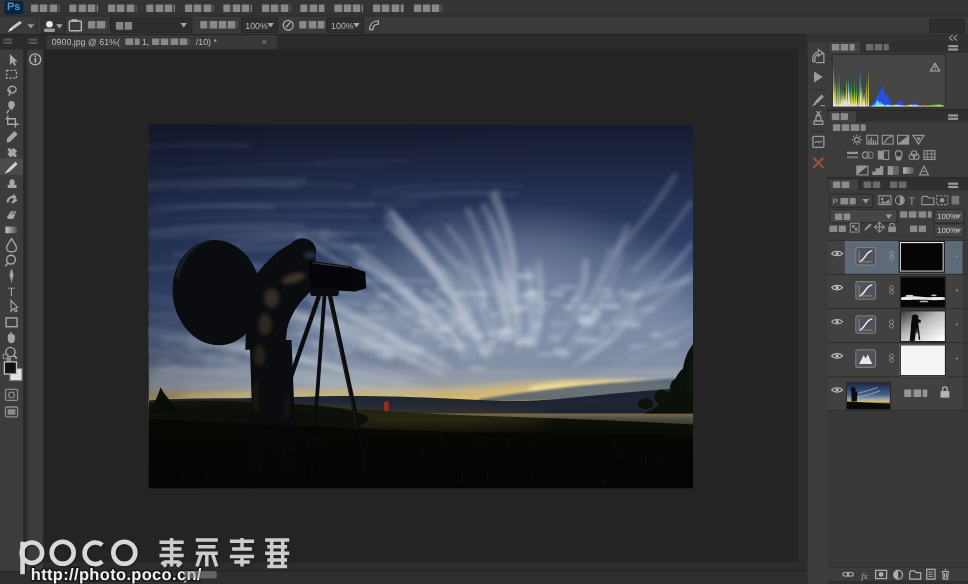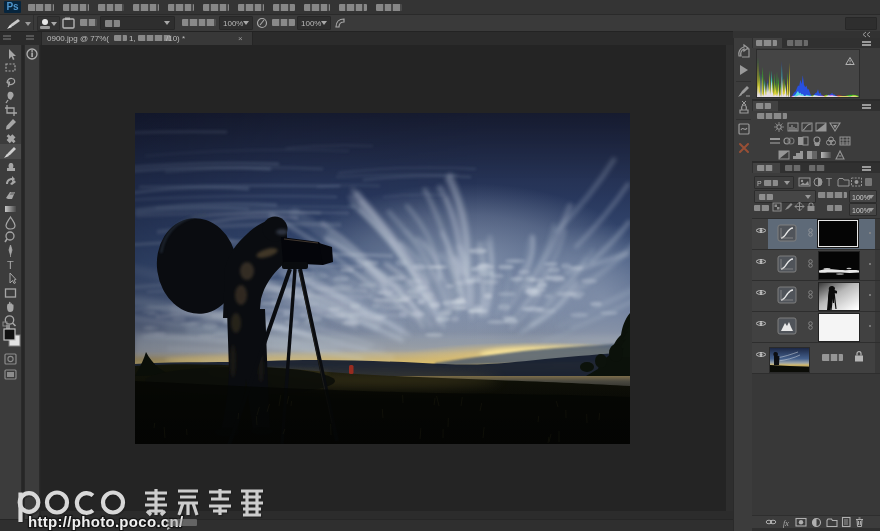--- a/index.html
+++ b/index.html
@@ -65,25 +65,25 @@
   <svg class="abs" style="left:334px;top:2px" width="12" height="12" viewBox="0 0 12 12">
       <path d="M2,10 C2,5 5,2 10,2 L10,5 C7,5 5,7 5,10 Z" fill="none" stroke="#a8a8a8" stroke-width="1.2"></path>
     </svg>
   <div class="fld" style="left:845px;top:2px;width:30px;height:11px"></div>
 </div>
 
 <div class="abs" style="left:0;top:32px;width:880px;height:13px;background:#2b2b2b">
   <div class="grip" style="left:3px;top:3px"></div>
   <div class="grip" style="left:26px;top:3px"></div>
   <div class="abs" style="left:41px;top:0;width:210px;height:13px;background:#383838;border-left:1px solid #252525;border-right:1px solid #252525">
-    <span class="txt" style="left:5px;top:2px;font-size:8px;color:#bdbdbd">0900.jpg @ 77%(</span>
+    <span class="txt" style="left:5px;top:2px;font-size:8px;color:#bdbdbd">0900.jpg @ 61%(</span>
     <div class="blob" style="left:72px;top:3px;width:13px;height:6px"></div>
     <span class="txt" style="left:87px;top:2px;font-size:8px;color:#bdbdbd">1,</span>
     <div class="blob" style="left:96px;top:3px;width:34px;height:6px"></div>
-    <span class="txt" style="left:124px;top:2px;font-size:8px;color:#bdbdbd">/10) *</span>
+    <span class="txt" style="left:136px;top:2px;font-size:8px;color:#bdbdbd">/10) *</span>
     <span class="txt" style="left:196px;top:2px;font-size:8px;color:#9a9a9a">×</span>
   </div>
 </div>
 
 <div class="abs" style="left:41px;top:45px;width:692px;height:474px;background:#242424"></div>
 <div class="abs" style="left:726px;top:45px;width:7px;height:466px;background:#2e2e2e"></div>
 <div class="abs" style="left:41px;top:511px;width:692px;height:8px;background:#2c2c2c"></div>
 
 <div id="photo" class="abs" style="left:135px;top:113px;width:495px;height:331px;overflow:hidden"><svg width="495" height="331" viewBox="0 0 495 331" xmlns="http://www.w3.org/2000/svg">
 <defs>

